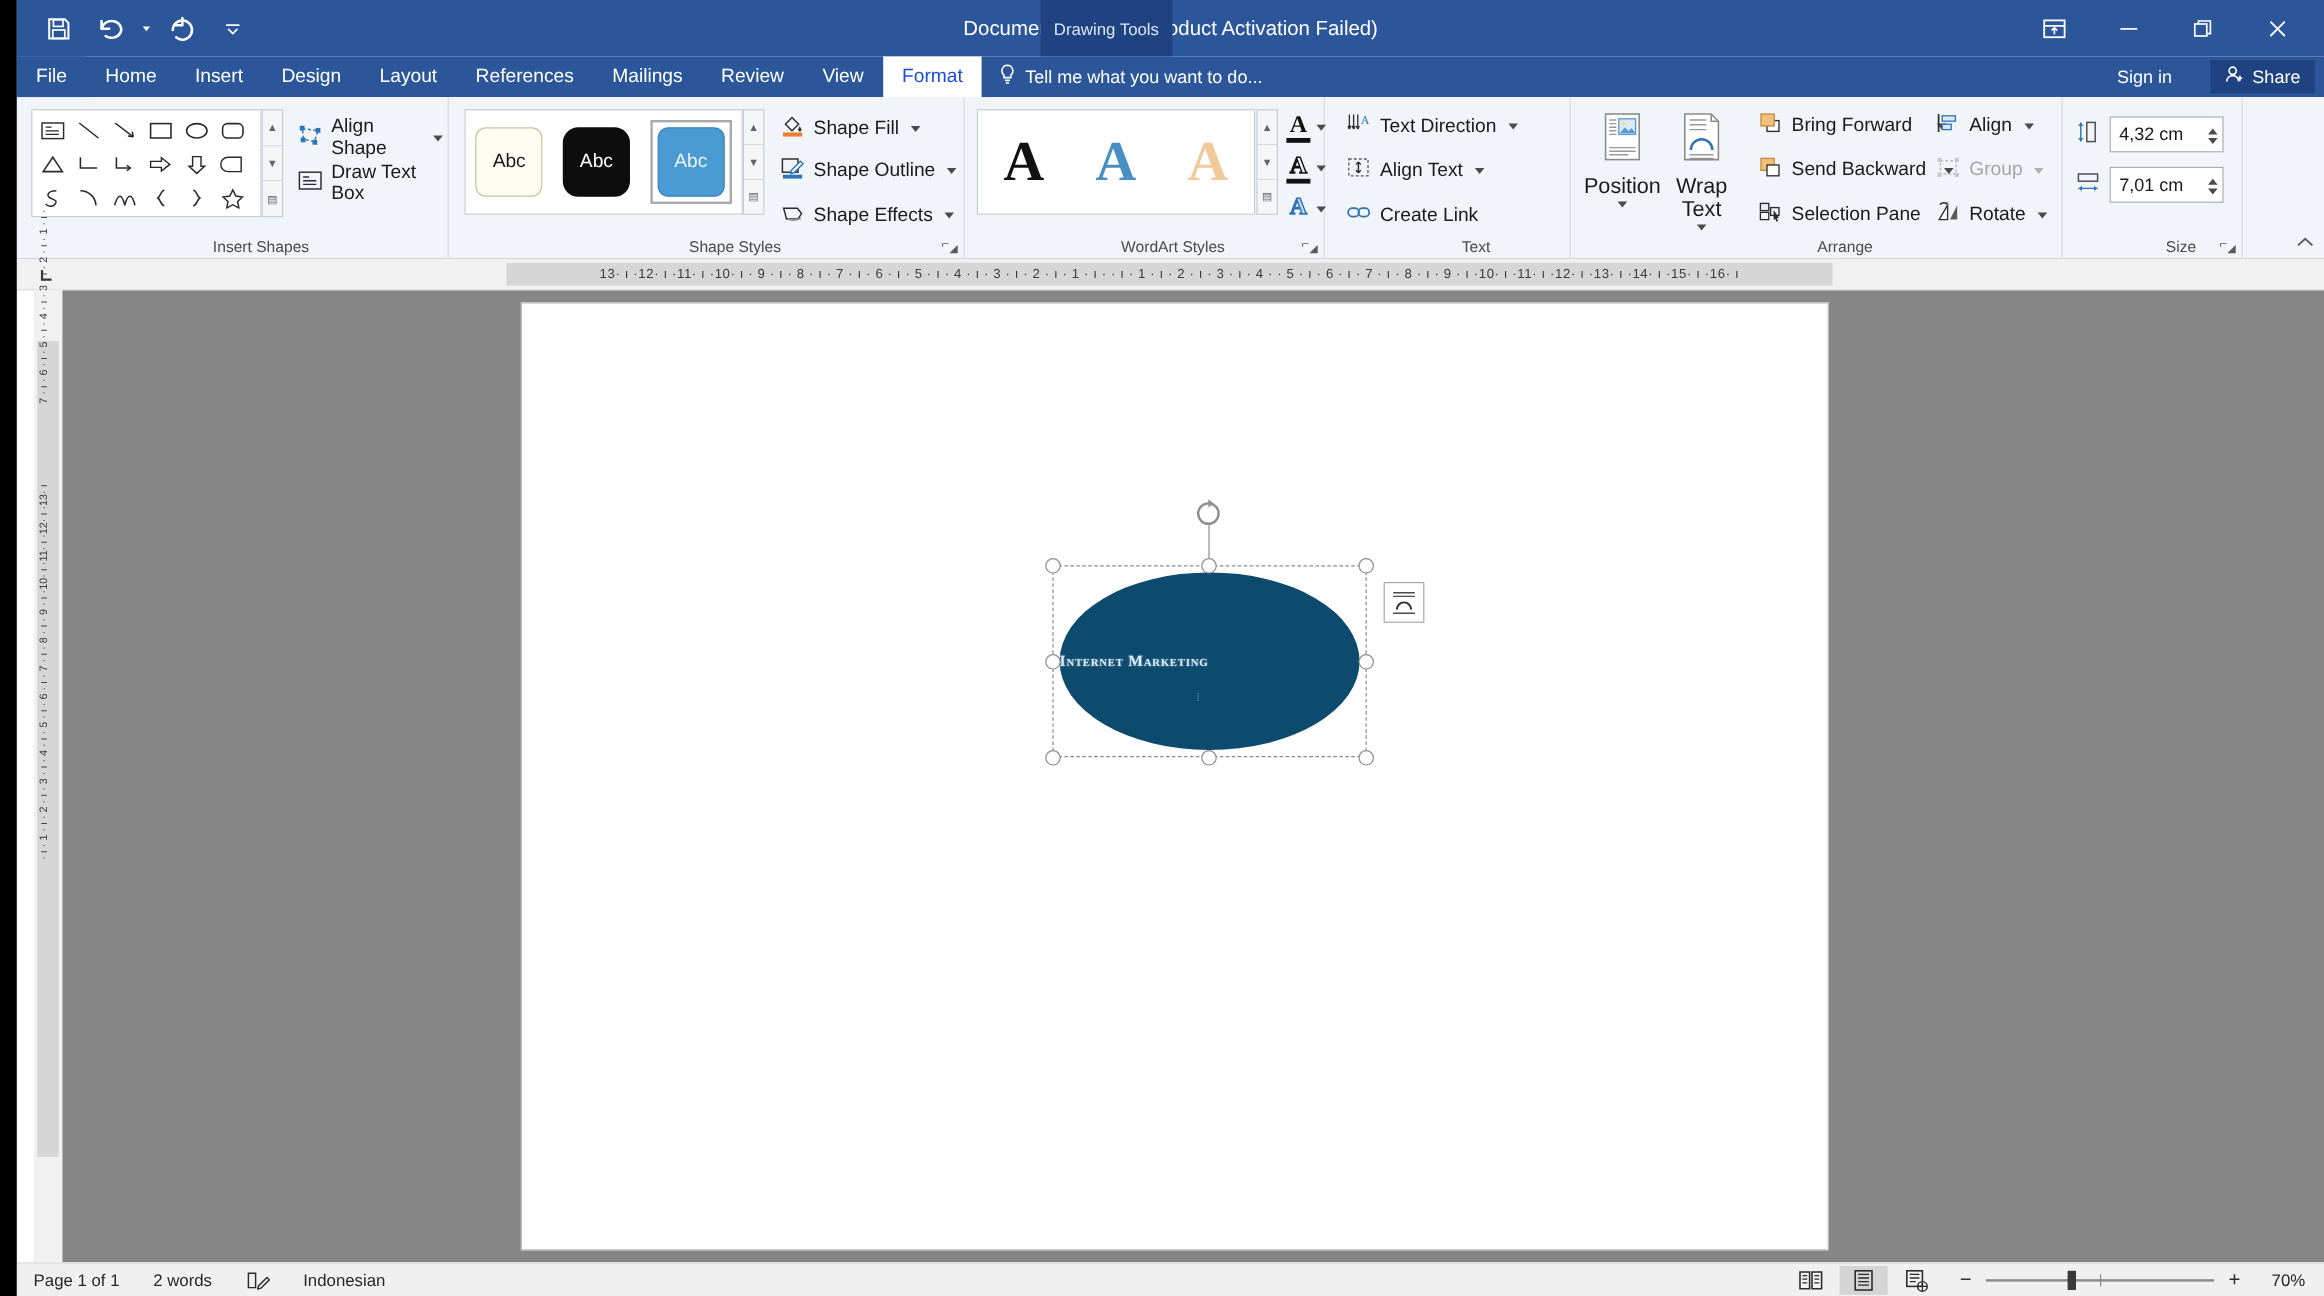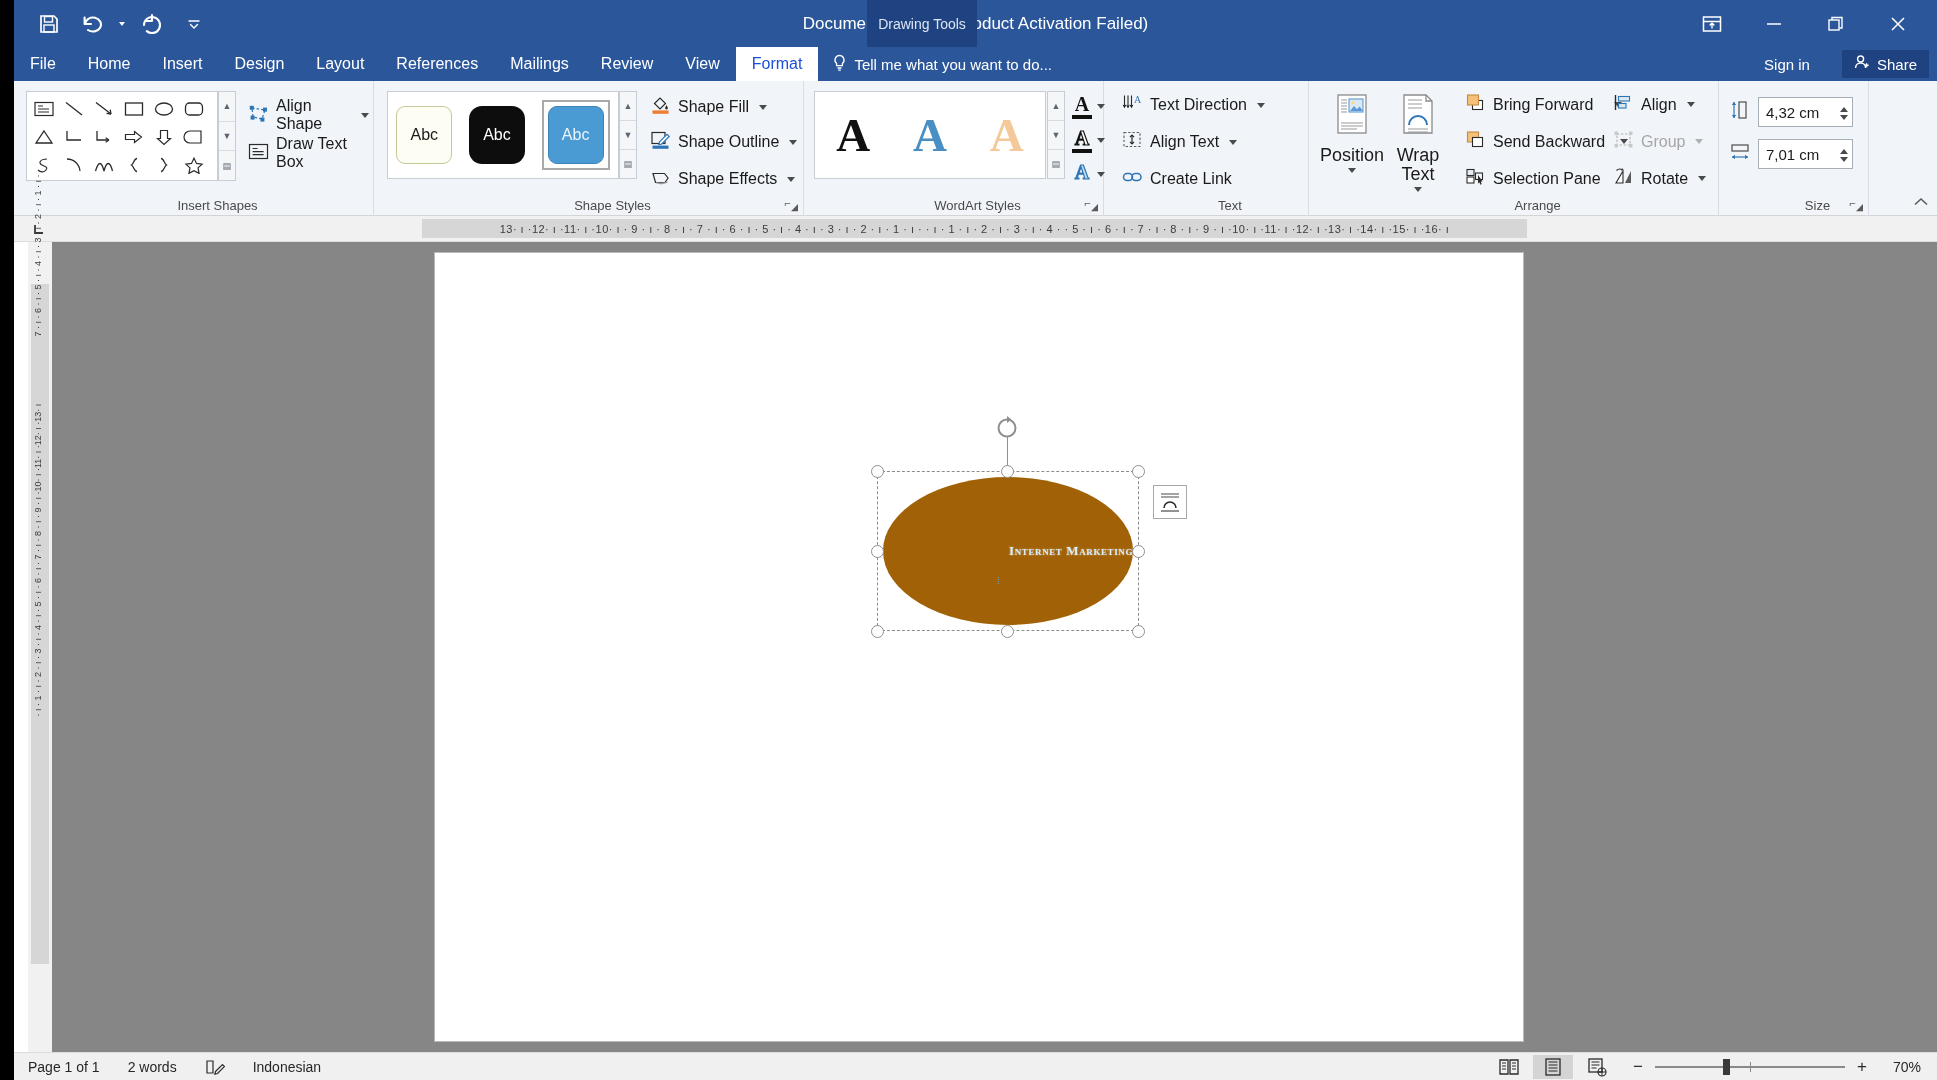--- a/index.html
+++ b/index.html
@@ -319,23 +319,23 @@
     left: 442px; top: 218px;
     width: 262px; height: 160px;
   }
   .sel-box {
     position: absolute; left: 0; top: 0; right: 0; bottom: 0;
     border: 1px dashed #8c8c8c;
   }
   .ellipse {
     position: absolute; left: 6px; top: 6px;
     width: 250px; height: 148px;
-    background: #a16207;
+    background: #0c4a6e;
     border-radius: 50%;
-    display: flex; align-items: center; justify-content: flex-end;
+    display: flex; align-items: center; justify-content: flex-start;
   }
   .ellipse-text {
     font-family: "Liberation Serif", serif;
     font-size: 13px; font-weight: bold;
     color: #d8ecfa;
     letter-spacing: 0.6px;
     text-shadow: 0 0 2px rgba(255,255,255,0.5);
     font-variant: small-caps;
   }
   .handle {

